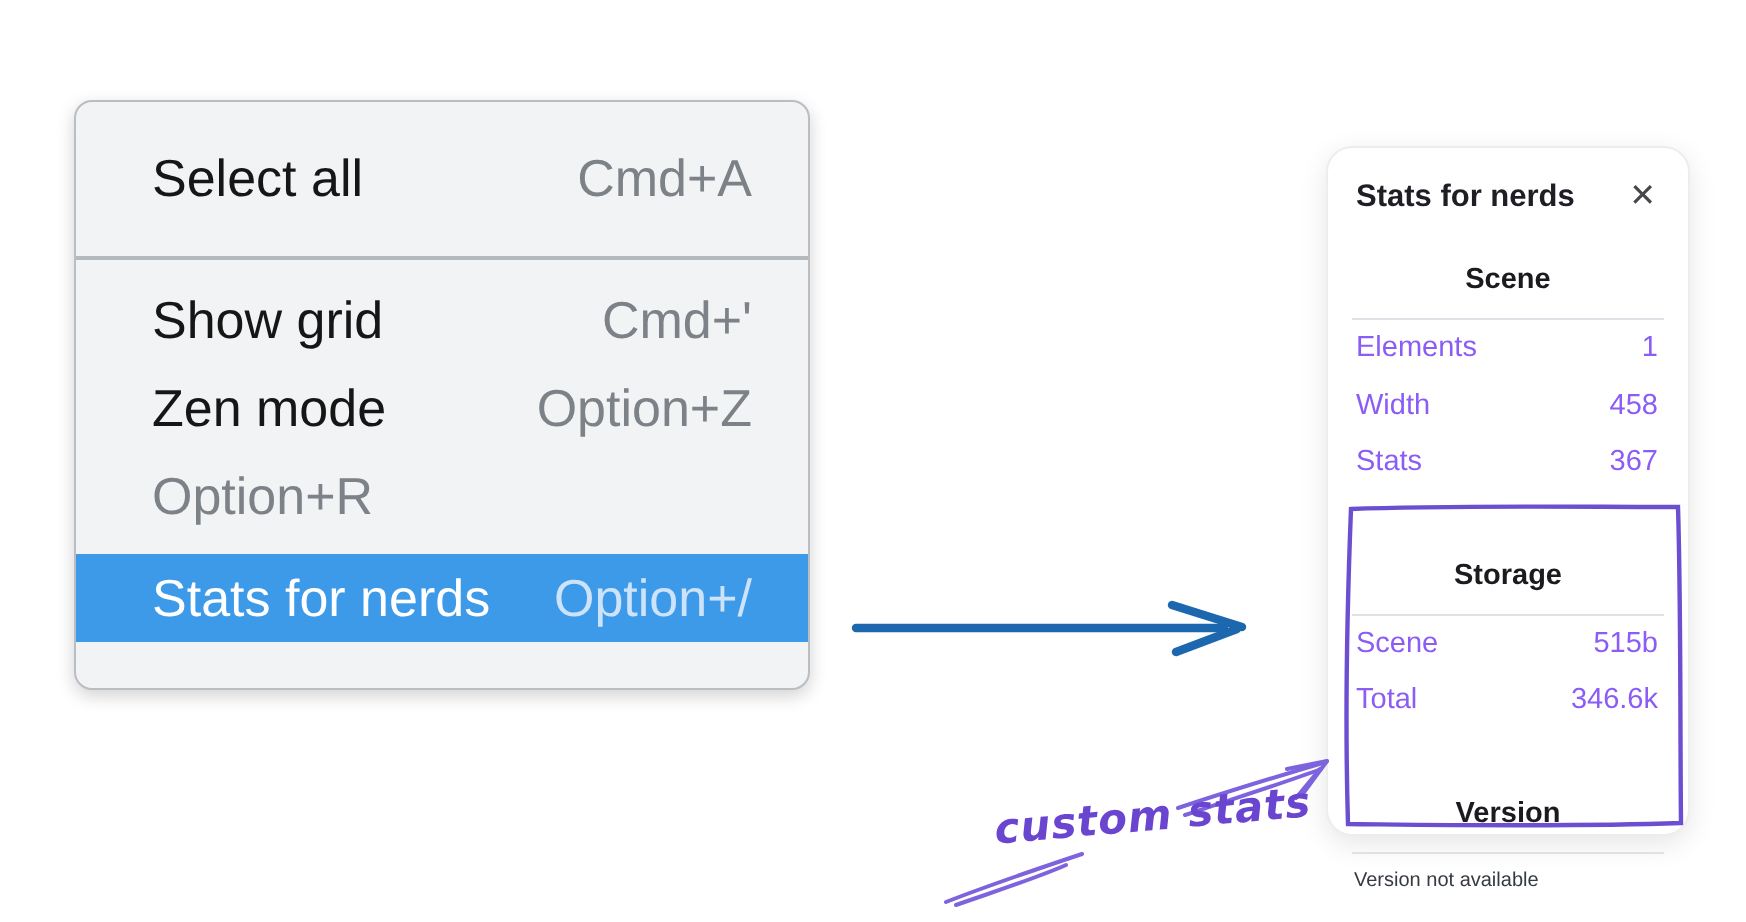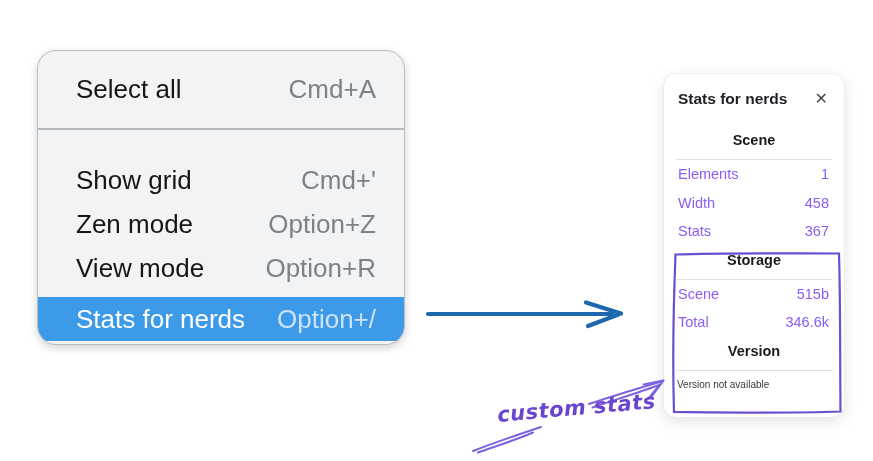--- a/index.html
+++ b/index.html
@@ -6,27 +6,27 @@
   html,body { background:#ffffff; }
   body { font-family:"Liberation Sans", sans-serif; }
   .stage {
     position:relative; width:873px; height:461px;
     background:#ffffff; overflow:hidden;
   }
 
   
   .context-menu {
     position:absolute; left:37px; top:50px; width:368px; height:295px;
-    background:#f2f3f4; border:1px solid #b9bec3; border-radius:19px;
+    background:#f2f3f4; border:1px solid #b9bec3; border-radius:9px;
     box-shadow:0 3px 9px rgba(0,0,0,0.18);
     overflow:hidden;
   }
   .menu-group-top { height:77px; display:flex; align-items:center; }
   .menu-divider { border:none; border-top:2px solid #b4b9be; }
-  .menu-group-bottom { padding-top:28px; }
+  .menu-group-bottom { padding-top:8px; }
   .menu-item {
     height:44px; display:flex; align-items:center; justify-content:space-between;
     padding:0 28px 0 38px; font-size:26px; color:#161616; cursor:default;
     width:100%;
   }
   .menu-item .shortcut { color:#7d8288;text-align:center; }
   .menu-item.selected { background:#3d9ae9; color:#ffffff; margin-top:7px; }
   .menu-item.selected .shortcut { color:#cde3f9; }
 
   
@@ -42,21 +42,21 @@
   }
   .panel-title { font-size:15.5px; font-weight:700; color:#1e1e24; line-height:20px; }
   .close-btn {
     font-size:16px; color:#46464a; line-height:16px; cursor:pointer;
     background:none; border:none; font-family:inherit; padding:0 1px;
   }
   .section-title {
     text-align:center; font-weight:700; font-size:14.5px; color:#1b1b1f;
     margin-top:21px; margin-bottom:9px; line-height:20px;
   }
-  .section-title.tight { margin-top:4px; }
+  .section-title.tight { margin-top:32px; }
   .panel-hr { border:none; border-top:1px solid #dee2e6; margin:0 12px; }
   .stat-row {
     display:flex; justify-content:space-between;
     padding:0 15px 0 14px; font-size:14.5px; line-height:28.5px; color:#8b5cf6;
   }
   .stat-note {
     padding:0 13px; font-size:10px; line-height:28.5px; color:#343a40;
     white-space:nowrap;
   }
 
@@ -88,21 +88,20 @@
     <div class="menu-group-bottom">
       <div class="menu-item">
         <span>Show grid</span>
         <span class="shortcut">Cmd+'</span>
       </div>
       <div class="menu-item">
         <span>Zen mode</span>
         <span class="shortcut">Option+Z</span>
       </div>
       <div class="menu-item">
-        <span>View mode</span>
         <span class="shortcut">Option+R</span>
       </div>
       <div class="menu-item selected">
         <span>Stats for nerds</span>
         <span class="shortcut">Option+/</span>
       </div>
     </div>
   </div>
 
   <div class="stats-panel">

